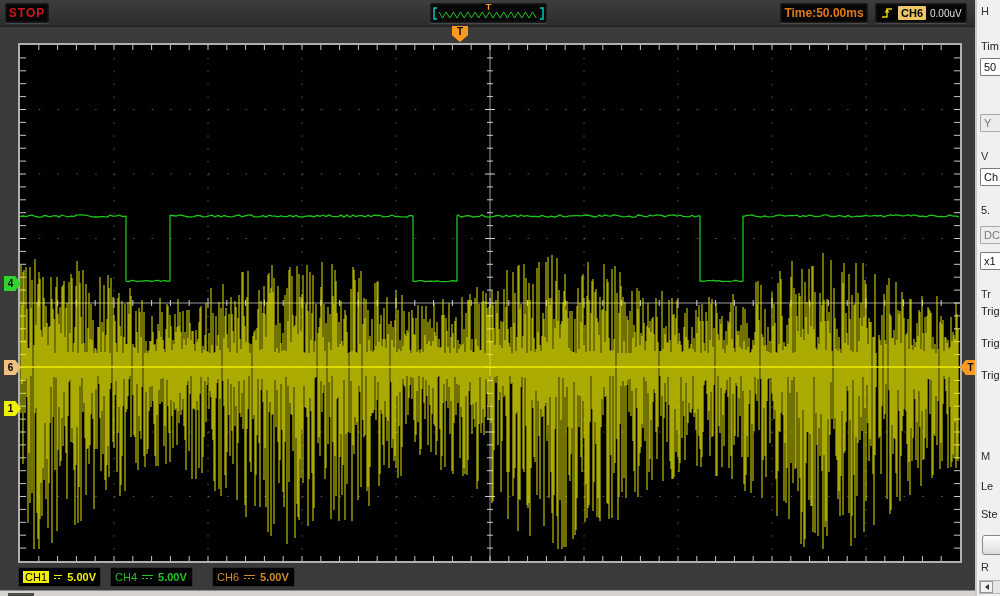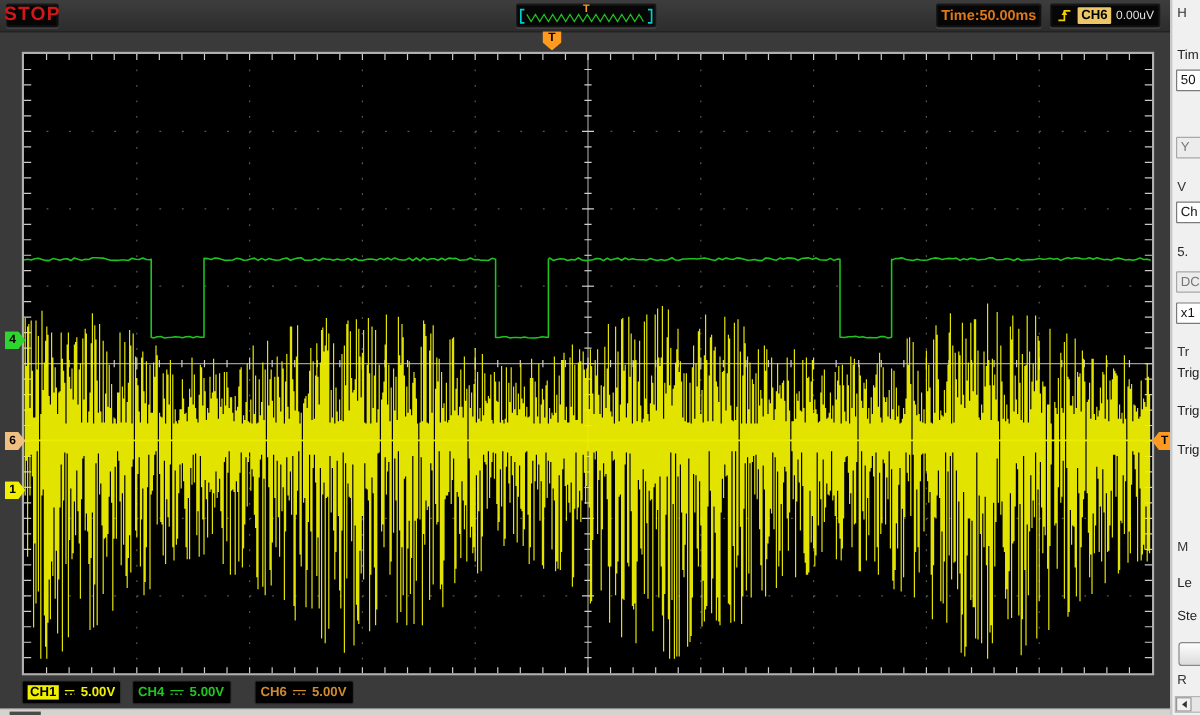--- a/index.html
+++ b/index.html
@@ -7,21 +7,21 @@
   #window{position:relative;width:1000px;height:596px;background:#3a3a3a;overflow:hidden;
           font-family:"Liberation Sans",sans-serif;}
 
   
   #topbar{position:absolute;left:0;top:0;width:975px;height:27px;
           background:linear-gradient(#3d3d3d,#2c2c2c);border-bottom:1px solid #1f1f1f;}
   .tb-box{position:absolute;top:3px;height:20px;background:#060606;border:1px solid #1a1a1a;
           border-radius:2px;box-shadow:inset 0 0 0 1px #111, 0 1px 0 #4a4a4a;
           display:flex;align-items:center;}
   #stop-box{left:5px;width:44px;justify-content:center;}
-  #stop-box span{color:#d01818;font-weight:bold;font-size:16px;letter-spacing:1px;}
+  #stop-box span{color:#d01818;font-weight:bold;font-size:12px;letter-spacing:1px;}
   #preview-box{left:430px;width:117px;}
   #preview-t{position:absolute;left:0;right:0;top:-1px;text-align:center;
              color:#ff9a20;font-size:9px;font-weight:bold;line-height:9px;}
   #time-box{left:780px;width:88px;justify-content:center;}
   #time-box span{color:#e07818;font-size:12px;font-weight:600;}
   #trig-box{left:875px;width:92px;padding:0 4px;gap:4px;}
   #trig-src{background:#edc767;color:#000;font-size:11px;font-weight:bold;
             padding:0 3px;border-radius:1px;line-height:14px;}
   #trig-lvl{color:#e2e2e2;font-size:10px;}
 
@@ -35,21 +35,21 @@
              padding-right:4px;}
   .tag-left{width:17px;height:15px;clip-path:polygon(100% 0,34% 0,0 50%,34% 100%,100% 100%);
             padding-left:4px;}
   .tag-down{width:16px;height:16px;clip-path:polygon(0 0,100% 0,100% 58%,50% 100%,0 58%);
             padding-bottom:5px;}
 
   
   .chbadge{position:absolute;top:567px;height:20px;width:83px;background:#000;
            border:1px solid #2e2e2e;border-radius:2px;display:flex;align-items:center;
            gap:5px;padding:0 4px;font-size:11px;}
-  .chname{font-weight:bold;}
+  .chname{font-weight:normal;}
   .chbadge.hl .chname{background:var(--c);color:#000;padding:0 2px;}
   .chbadge:not(.hl) .chname{color:var(--c);}
   .cicon{width:11px;height:6px;position:relative;}
   .cicon i{position:absolute;left:0;right:0;height:1px;background:var(--c);display:block;}
   .cicon i.solid{top:1px;}
   .cicon i.dash{top:4px;background:repeating-linear-gradient(90deg,var(--c) 0 2px,transparent 2px 4px);}
   .chval{color:var(--c);font-weight:bold;}
 
   
   #statusstrip{position:absolute;left:0;top:590px;width:975px;height:6px;

